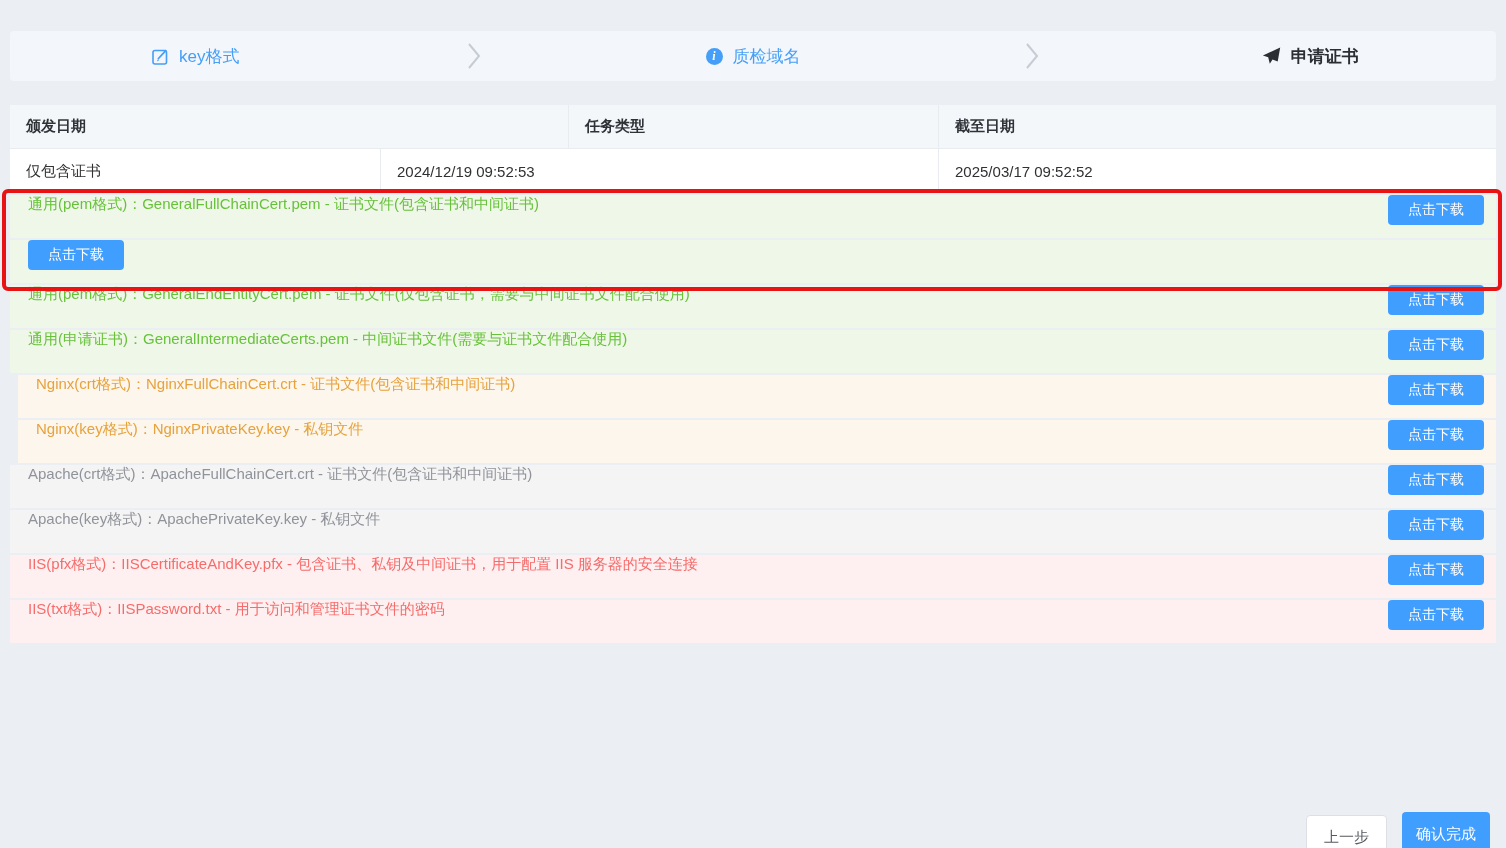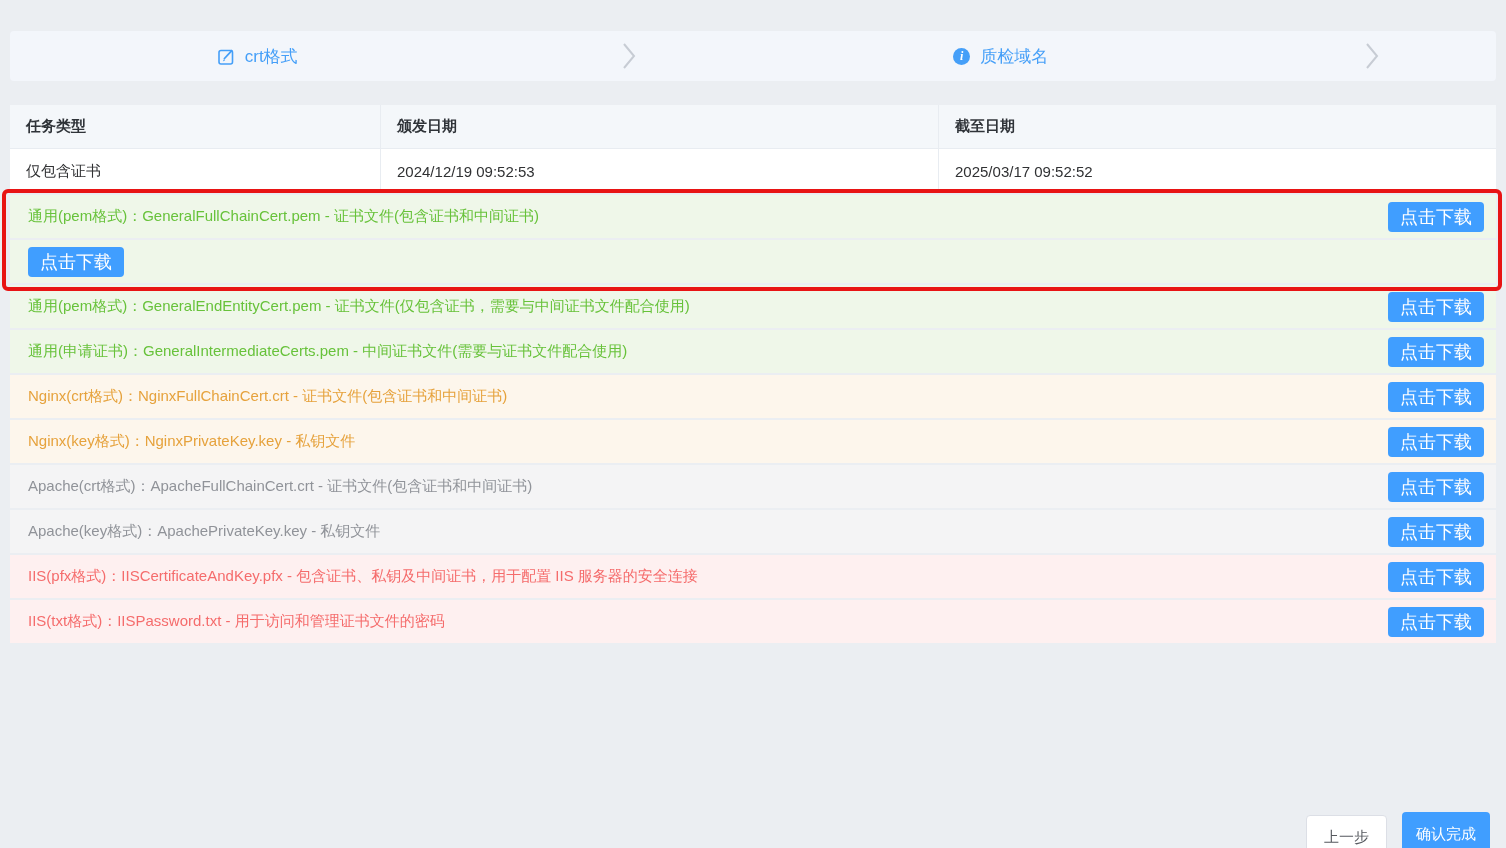--- a/index.html
+++ b/index.html
@@ -38,31 +38,31 @@
   .th { font-weight:bold; color:#2f3338; }
   .td { color:#303133; }
   .c1 { width:370px; } .c2 { width:558px; } .c3 { width:558px; }
   .th + .th, .td + .td { border-left:1px solid #e8ecf1; }
   
   .downloads {
     position:absolute; left:10px; top:195px; width:1486px;
     display:flex; flex-direction:column; gap:2px;
   }
   .drow {
-    height:43px; display:flex; align-items:center; justify-content:space-between;
+    height:43px; display:flex; align-items:flex-start; justify-content:space-between;
     padding:0 12px 0 18px; box-sizing:border-box; font-size:15px;
   }
   .drow.success { background:#eff7e9; color:#67c23a; }
-  .drow.warning { background:#fdf6ec; color:#e6a23c; }
+  .drow.warning { background:#fdf6ec; color:#e6a23c;margin-left:8px; }
   .drow.info    { background:#f4f4f5; color:#909399; }
   .drow.danger  { background:#fef0f0; color:#f56c6c;gap:27px; }
   .dl-btn {
     width:96px; height:30px; flex:0 0 auto;
     background:#409eff; color:#fff; border:none; border-radius:4px;
-    font-size:18px; cursor:pointer; font-family:inherit;
+    font-size:14px; cursor:pointer; font-family:inherit;
   }
   
   .annotation {
     position:absolute; left:2px; top:189px; width:1500px; height:102px;
     border:4px solid #e81414; border-radius:6px;
     box-sizing:border-box; pointer-events:none;
   }
   
   .btn-back {
     position:absolute; left:1306px; top:815px; width:81px; height:44px;
@@ -80,42 +80,50 @@
 
 <div class="stepper">
   <div class="step">
     <span class="icon-wrap">
       <svg width="17" height="17" viewBox="0 0 17 17">
         <rect x="1" y="2.5" width="13.5" height="13.5" rx="2" fill="none" stroke="#459ff8" stroke-width="1.6"></rect>
         <path d="M6 11 L14.2 2.2" stroke="#459ff8" stroke-width="1.8" fill="none"></path>
         <path d="M6 11 l-1.2 2.4 2.4-1.2 z" fill="#459ff8"></path>
       </svg>
     </span>
-    <span>crt格式</span>
+    <span>key格式</span>
   </div>
   <div class="chev">
     <svg width="14" height="28" viewBox="0 0 14 28">
         <polyline points="2,2 12,14 2,26" fill="none" stroke="#c7ccd4" stroke-width="2"></polyline>
       </svg>
   </div>
   <div class="step">
     <span class="info-circle">i</span>
     <span>质检域名</span>
   </div>
   <div class="chev">
     <svg width="14" height="28" viewBox="0 0 14 28">
         <polyline points="2,2 12,14 2,26" fill="none" stroke="#c7ccd4" stroke-width="2"></polyline>
       </svg>
   </div>
+  <div class="step active">
+    <span class="icon-wrap">
+      <svg width="19" height="18" viewBox="0 0 19 18">
+        <path d="M18.2 0.6 L0.9 8.4 l5.3 1.9 1.6 6.5 2.7-4.4 5.2 2.1 z" fill="#2b2e33"></path>
+      </svg>
+    </span>
+    <span>申请证书</span>
+  </div>
 </div>
 
 <div class="cert-table">
   <div class="thead">
+    <div class="th c2">颁发日期</div>
     <div class="th c1">任务类型</div>
-    <div class="th c2">颁发日期</div>
     <div class="th c3">截至日期</div>
   </div>
   <div class="trow">
     <div class="td c1">仅包含证书</div>
     <div class="td c2">2024/12/19 09:52:53</div>
     <div class="td c3">2025/03/17 09:52:52</div>
   </div>
 </div>
 
 <div class="downloads">

